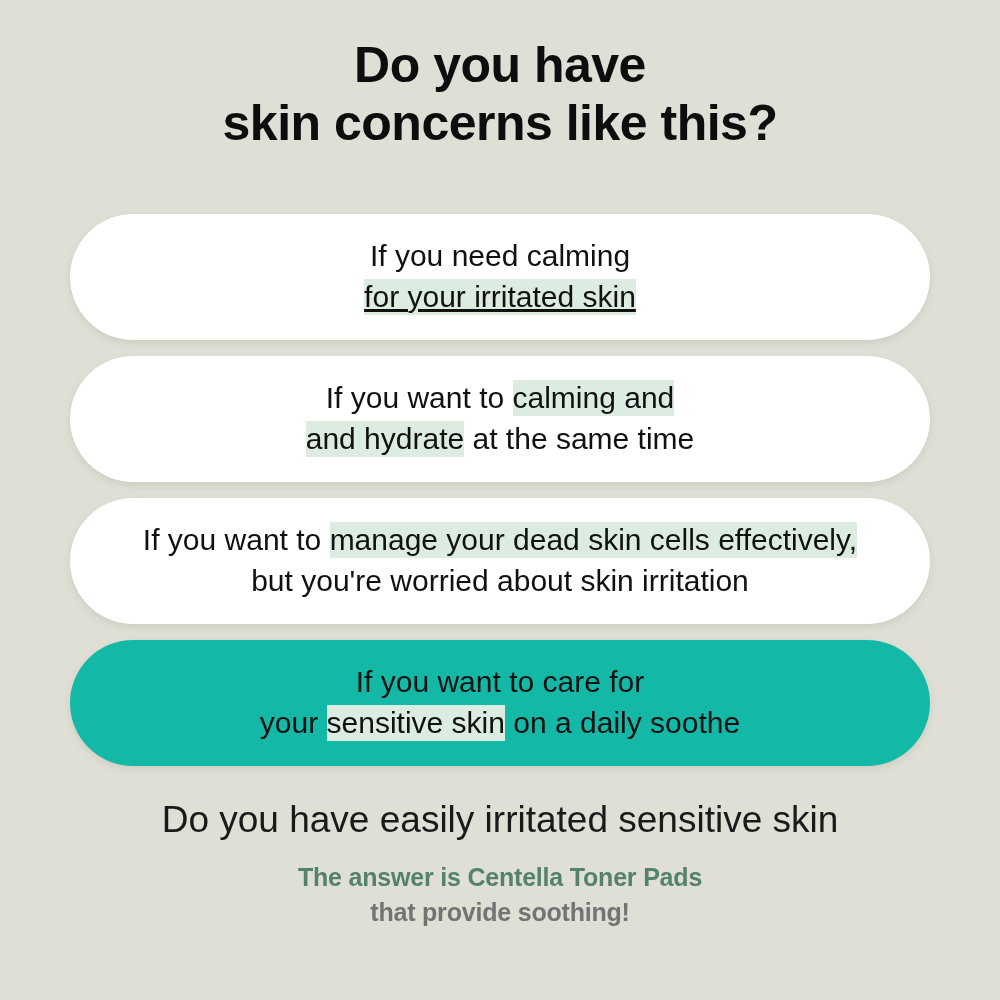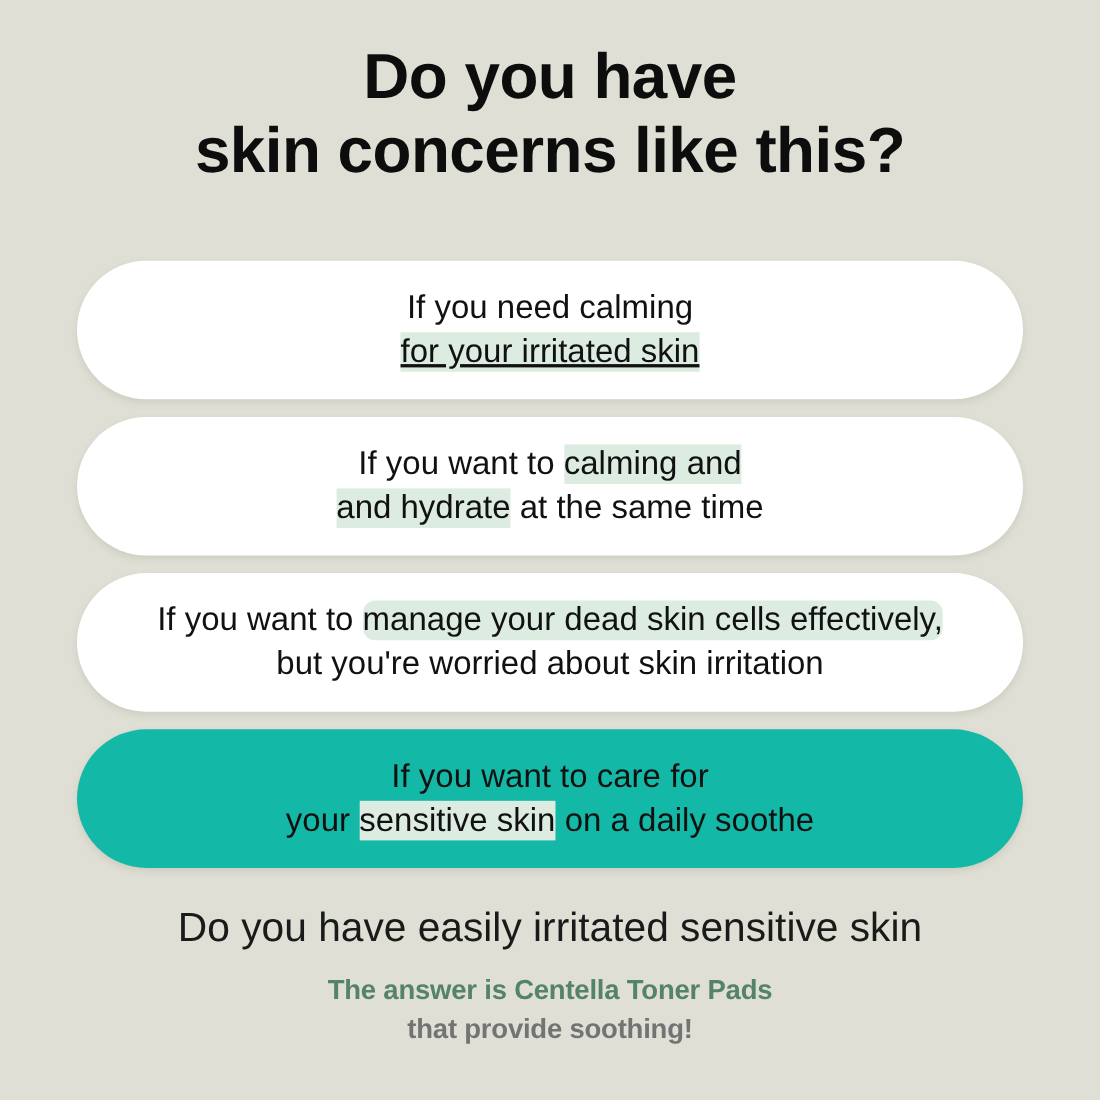--- a/index.html
+++ b/index.html
@@ -25,21 +25,21 @@
     display: flex;
     flex-direction: column;
     align-items: center;
   }
 
   
   .headline {
     margin-top: 36px;
     text-align: center;
     font-weight: 700;
-    font-size: 58px;
+    font-size: 50px;
     line-height: 1.16;
     letter-spacing: -0.5px;
     color: #0d0d0d;
     width: 100%;
   }
   .headline .hl-line {
     display: block;
     white-space: nowrap;
   }
 
@@ -117,21 +117,21 @@
       <span class="card-line"><span>If you need calming</span><span class="hl" style="background: transparent; padding: 0px;"></span><span></span></span>
       <span class="card-line"><span></span><span class="hl" style="background: rgb(220, 236, 225); text-decoration: underline;">for your irritated skin</span><span></span></span>
     </div>
 
     <div class="card" style="background: rgb(255, 255, 255);">
       <span class="card-line"><span>If you want to </span><span class="hl" style="background: rgb(220, 236, 225);">calming and</span><span></span></span>
       <span class="card-line"><span></span><span class="hl" style="background: rgb(220, 236, 225);">and hydrate</span><span> at the same time</span></span>
     </div>
 
     <div class="card" style="background: rgb(255, 255, 255);">
-      <span class="card-line"><span>If you want to </span><span class="hl" style="background: rgb(220, 236, 225); border-radius: 11px;">manage your dead skin cells effectively,</span><span></span></span>
+      <span class="card-line"><span>If you want to </span><span class="hl" style="background: rgb(220, 236, 225);">manage your dead skin cells effectively,</span><span></span></span>
       <span class="card-line"><span>but you're worried about skin irritation</span><span class="hl" style="background: transparent; padding: 0px;"></span><span></span></span>
     </div>
 
     <div class="card" style="background: #14b8a6;">
       <span class="card-line"><span>If you want to care for</span><span class="hl" style="background: transparent; padding: 0px;"></span><span></span></span>
       <span class="card-line"><span>your </span><span class="hl" style="background: rgb(220, 236, 225);">sensitive skin</span><span> on a daily soothe</span></span>
     </div>
 
   </div>
 

